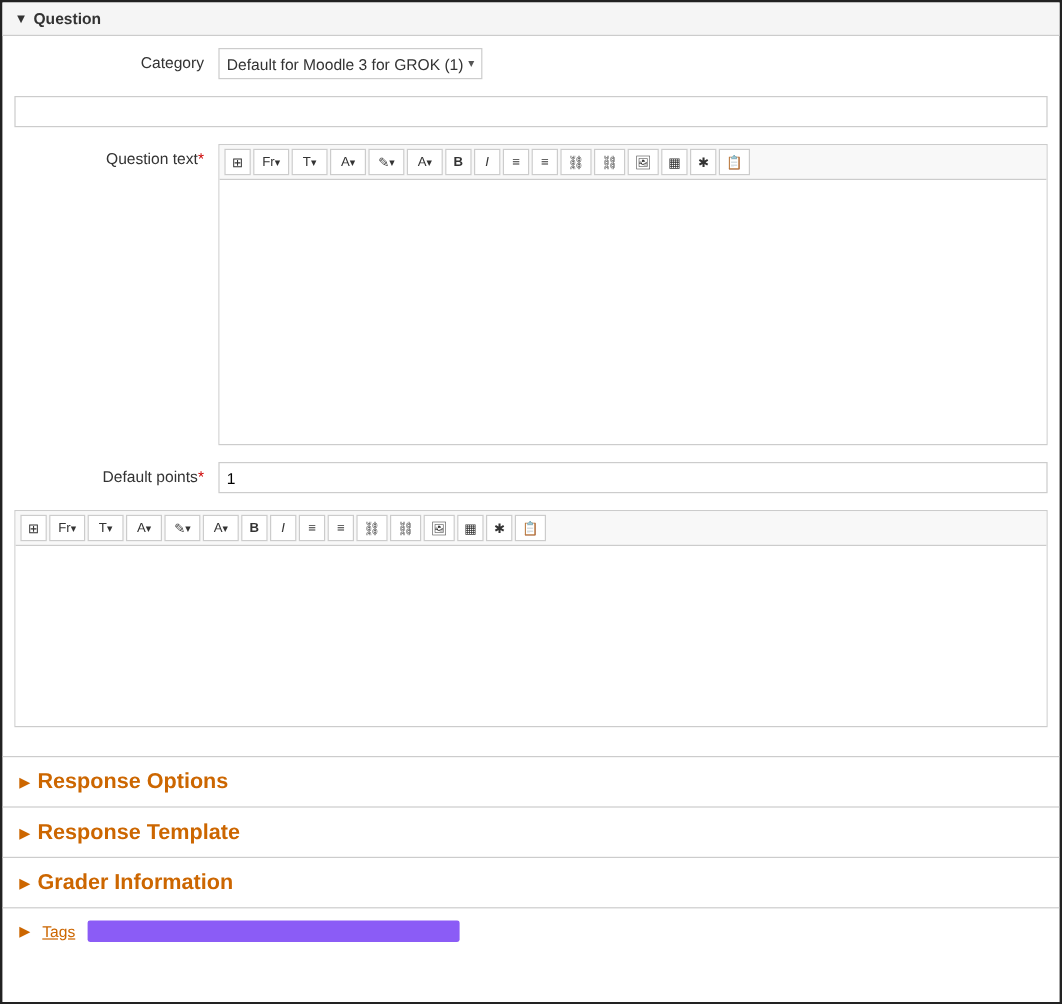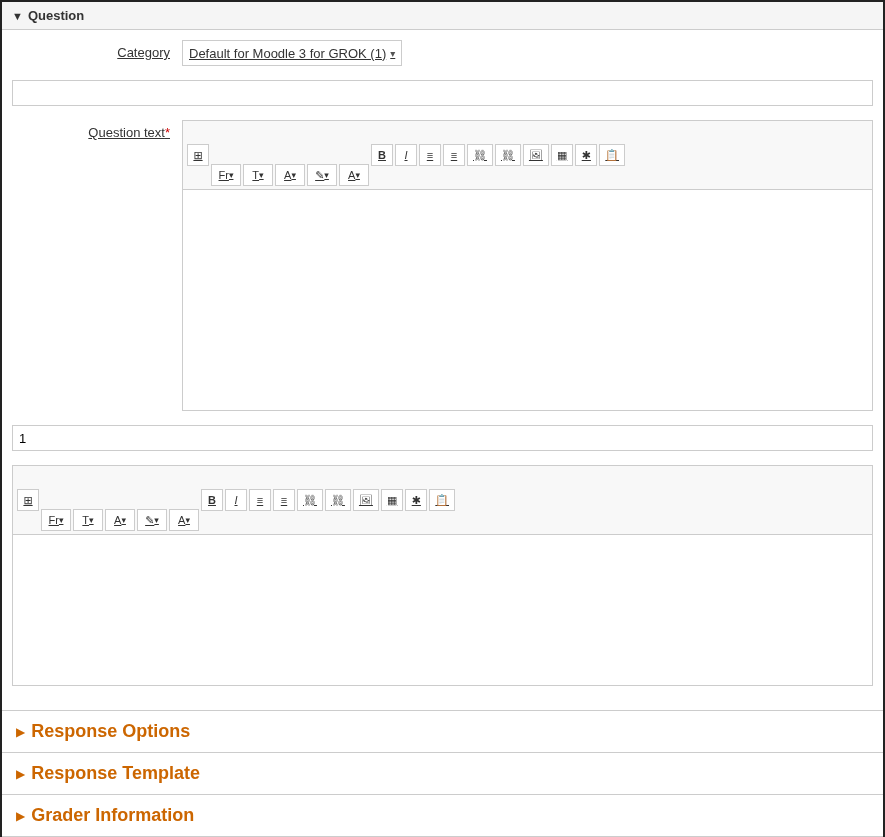--- a/index.html
+++ b/index.html
@@ -24,21 +24,20 @@
       gap: 5px;
     }
 
     .section-header .arrow {
       color: #333;
       font-size: 11px;
     }
 
     .form-area {
       padding: 10px 0;
-      text-decoration: underline;
     }
 
     .form-row {
       display: flex;
       align-items: flex-start;
       margin-bottom: 14px;
       padding: 0 10px;
     }
 
     .form-label {
@@ -116,21 +115,20 @@
       min-width: 22px;
       height: 22px;
       display: inline-flex;
       align-items: center;
       justify-content: center;
       color: #333;
     }
 
     .toolbar-btn.wide {
       min-width: 30px;
-      margin-top: 40px;
     }
 
     .editor-body {
       min-height: 220px;
       background: #fff;
       padding: 4px;
     }
 
     .editor-body-sm {
       min-height: 150px;
@@ -261,20 +259,23 @@
           <button class="toolbar-btn">▦</button>
           <button class="toolbar-btn">✱</button>
           <button class="toolbar-btn">📋</button>
         </div>
         <div class="editor-body" contenteditable="true" style=""></div>
       </div>
     </div>
   </div>
 
   <div class="form-row">
+    <div class="form-label">
+      <span>Default points</span><span class="required">*</span>
+    </div>
     <div class="form-control">
       <input type="text" class="default-points-input" value="1" style="">
     </div>
   </div>
 
   <div class="form-row">
     <div class="form-control">
       <div class="editor-wrapper">
         <div class="editor-toolbar">
           <button class="toolbar-btn">⊞</button>

